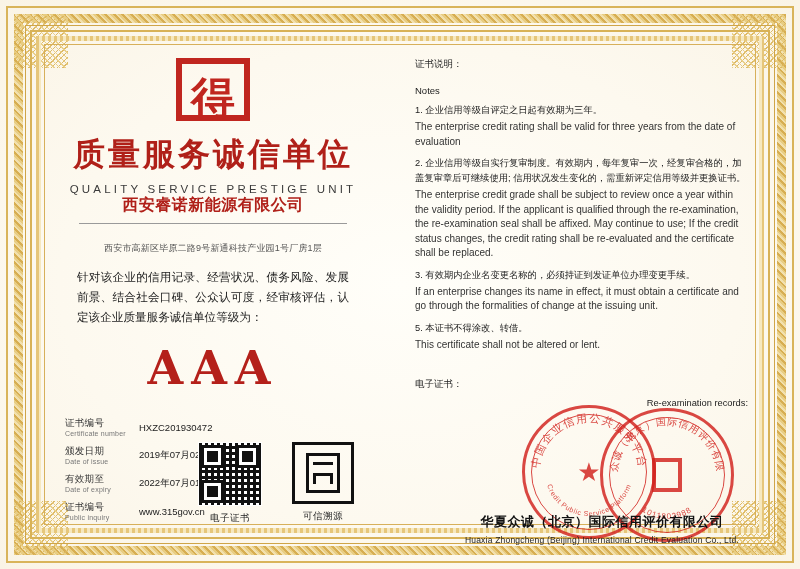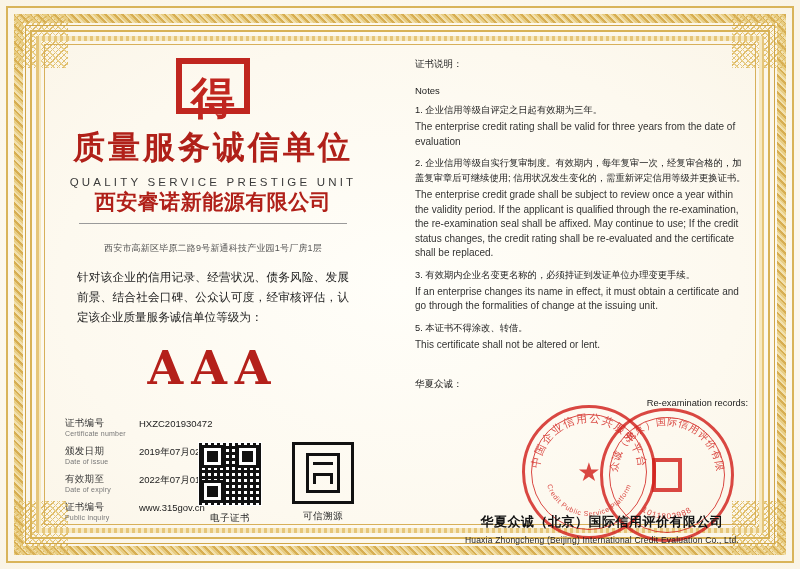--- a/index.html
+++ b/index.html
@@ -104,21 +104,21 @@
     margin-top:6px;
     font-size:11.5px;
     letter-spacing:3.2px;
     color:#3b3b3b;
     white-space:nowrap;
   }
   .rule{
     width:268px;height:1px;background:#9a9a9a;margin:7px 0 9px;
   }
   .company{
-    font-size:21px;font-weight:700;color:#b02019;
+    font-size:16px;font-weight:700;color:#b02019;
     font-family:"DejaVu Serif",serif;
     letter-spacing:.5px;white-space:nowrap;
   }
   .address{
     margin-top:9px;font-size:9px;color:#555;letter-spacing:.2px;
     white-space:nowrap;
   }
   .body-text{
     margin-top:12px;width:272px;
     font-size:11.6px;line-height:20px;color:#222;
@@ -130,21 +130,21 @@
     font-family:"DejaVu Serif",serif;
     font-weight:700;font-size:46px;letter-spacing:8px;
     color:#b4201a;
   }
 
   
   .meta{
     margin-top:22px;width:300px;display:flex;flex-direction:column;gap:8px;
     padding-left:4px;
   }
-  .meta-row{display:flex;align-items:flex-start;}
+  .meta-row{display:flex;align-items:center;}
   .meta-label{width:74px;flex:none;}
   .meta-label .cn{display:block;font-size:9.5px;color:#333;letter-spacing:.3px;}
   .meta-label .en{display:block;font-size:7px;color:#777;letter-spacing:.2px;}
   .meta-value{font-size:9.5px;color:#222;padding-top:1px;}
 
   
   .codes{
     position:absolute;left:150px;bottom:-4px;display:flex;gap:30px;
   }
   .code-item{display:flex;flex-direction:column;align-items:center;}
@@ -336,21 +336,21 @@
       <div class="note">
         <div class="cn">3. 有效期内企业名变更名称的，必须持证到发证单位办理变更手续。</div>
         <div class="en">If an enterprise changes its name in effect, it must obtain a certificate and go through the formalities of change at the issuing unit.</div>
       </div>
       <div class="note">
         <div class="cn">5. 本证书不得涂改、转借。</div>
         <div class="en">This certificate shall not be altered or lent.</div>
       </div>
 
       <div class="review">
-        <div class="cn">华夏众诚：</div>
+        <div class="cn">电子证书：</div>
         <div class="line">
           <span>Re-examination records:</span>
           <span class="ul"></span>
         </div>
       </div>
     </div>
   </div>
 
   <div class="stamp stamp-a">
     <div class="ring"></div>

